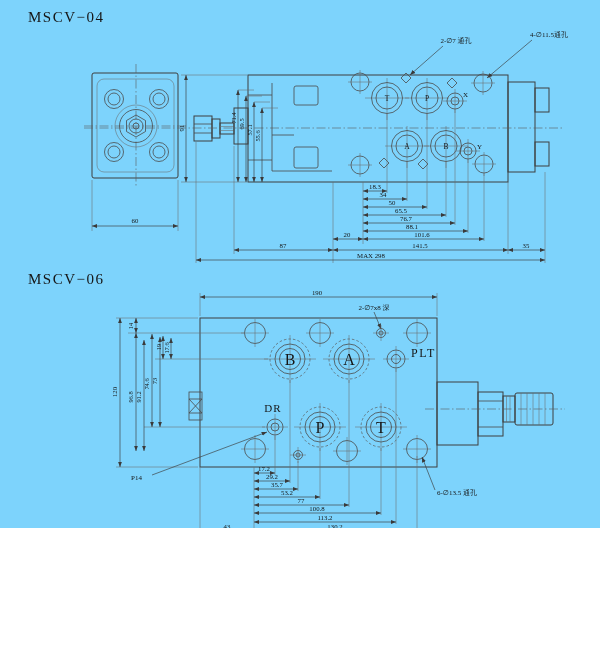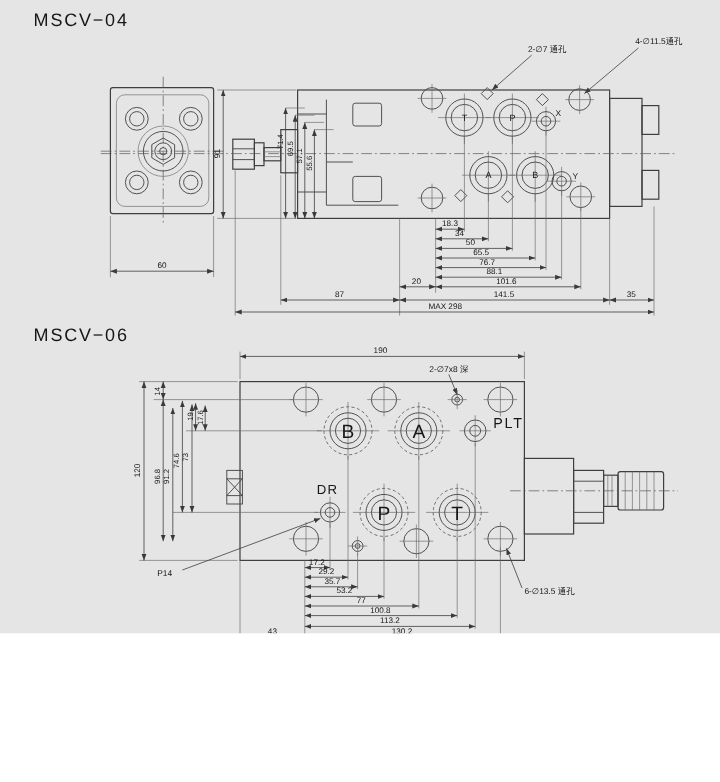--- a/index.html
+++ b/index.html
@@ -1,17 +1,17 @@
 <!DOCTYPE html>
 <html><head>
 <meta charset="utf-8">
 <style>
   html,body{margin:0;padding:0;background:#ffffff;}
-  #stage{position:relative;width:600px;height:528px;background:#e5e5e5;overflow:hidden;
-         font-family:Liberation Sans, sans-serif;}
+  #stage{position:relative;width:600px;height:528px;background:#7dd3fc;overflow:hidden;
+         font-family:Liberation Serif, serif;}
   svg{display:block}
   .o   {fill:none;stroke:#3f3f3f;stroke-width:1;}
   .o2  {fill:none;stroke:#4a4a4a;stroke-width:.8;}
   .t   {fill:none;stroke:#6a6a6a;stroke-width:.55;}
   .c   {fill:none;stroke:#5a5a5a;stroke-width:.6;stroke-dasharray:9 2.5 1.5 2.5;}
   .d   {fill:none;stroke:#5a5a5a;stroke-width:.7;stroke-dasharray:2.6 2;}
   .dim {fill:none;stroke:#3a3a3a;stroke-width:.65;}
   .lead{fill:none;stroke:#3a3a3a;stroke-width:.65;}
   text {fill:#161616;}
   .tt  {font-size:15px;letter-spacing:1.5px;}

